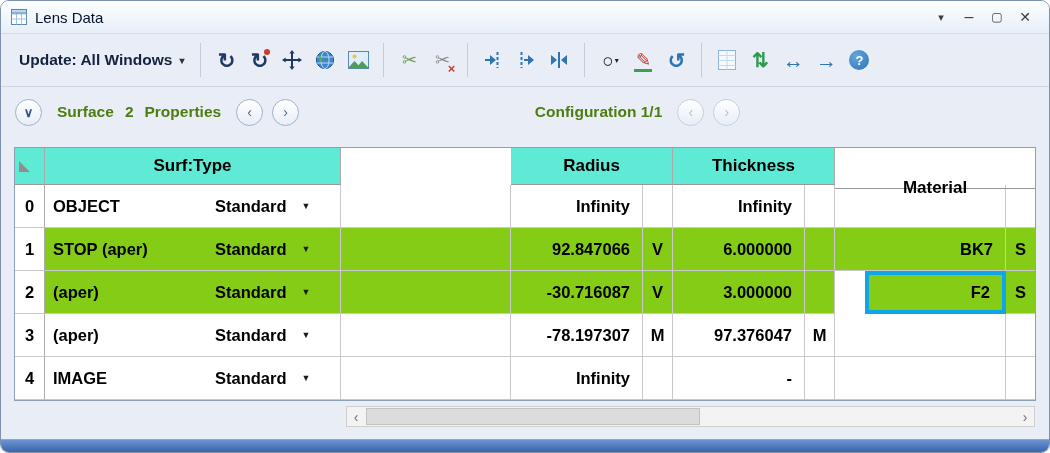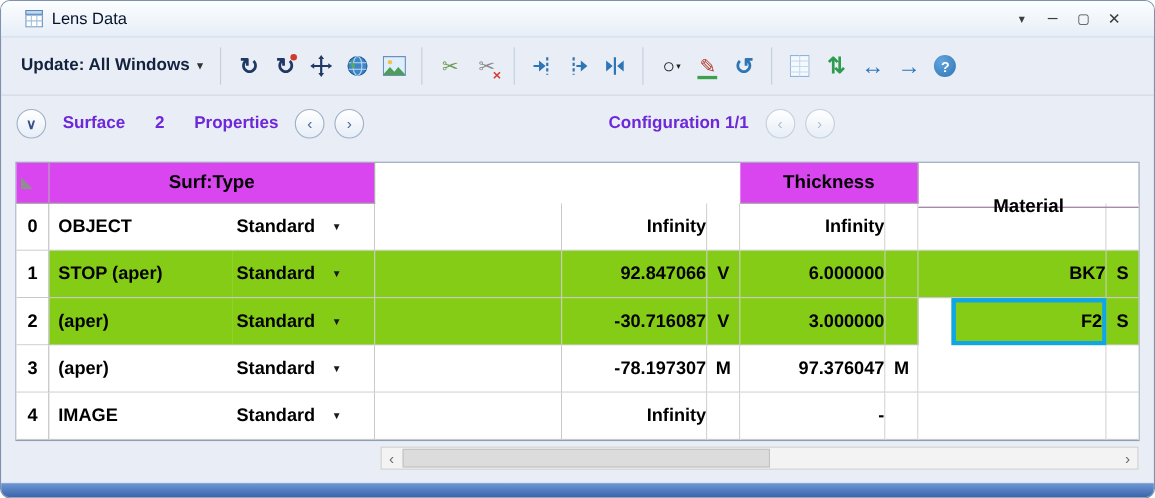--- a/index.html
+++ b/index.html
@@ -1,21 +1,21 @@
 <!DOCTYPE html>
 <html><head>
 <meta charset="utf-8">
 <style>
   * { box-sizing: border-box; }
   html,body { margin:0; padding:0; background:#fff; font-family:"Liberation Sans",sans-serif; }
   .window { width:1050px; height:453px; border:1px solid #7e93ab; border-radius:9px;
             background:#e9eef6; overflow:hidden; display:flex; flex-direction:column; }
 
   
-  .titlebar { height:33px; flex:0 0 33px; display:flex; align-items:center; padding:0 22px;
+  .titlebar { height:33px; flex:0 0 33px; display:flex; align-items:center; padding:0 10px;
               background:linear-gradient(#fcfeff,#e7eef7); border-bottom:1px solid #d3dde9; }
   .title-text { font-size:15px; color:#05122b; margin-left:8px; }
   .win-controls { margin-left:auto; display:flex; }
   .ctrl { width:28px; height:24px; display:flex; align-items:center; justify-content:center;
           color:#3c3c3c; cursor:default; }
   .ctrl.menu { font-size:11px; } .ctrl.min { font-size:16px; }
   .ctrl.max { font-size:12px; } .ctrl.close { font-size:14px; }
 
   
   .toolbar { height:53px; flex:0 0 53px; display:flex; align-items:center; padding:0 12px;
@@ -46,43 +46,43 @@
                  color:#fff; font-weight:bold; font-size:13px; display:flex; align-items:center;
                  justify-content:center; }
 
   
   .props { height:50px; flex:0 0 50px; display:flex; align-items:center; padding:0 14px; gap:9px; }
   .circle { width:27px; height:27px; border-radius:50%; border:1px solid #9fb1c7;
             background:linear-gradient(#ffffff,#e7eef7); display:flex; align-items:center;
             justify-content:center; color:#4a6a94; font-size:14px; flex:0 0 27px; }
   .circle .chev { font-size:13px; font-weight:bold; color:#33508a; }
   .circle.dis { border-color:#c5cfdd; color:#b3bfcf; }
-  .props-label { font-size:15.5px; font-weight:bold; color:#6d28d9; display:flex; gap:27px;
+  .props-label { font-size:15.5px; font-weight:bold; color:#4d7c0f; display:flex; gap:11px;
                  margin:0 6px; white-space:nowrap; }
   .spacer { flex:1; }
   .spacer.wide { flex:1.35; }
 
   
   .table { margin:10px 13px 0; background:#fff; border:1px solid #8fa0b4;
            display:grid;
            grid-template-columns:30px 166px 130px 170px 132px 30px 132px 30px 1fr 29px;
            grid-template-rows:37px repeat(5,43px); }
   .trow { display:contents; }
-  .hc { background:#d946ef; border-right:1px solid #aaaaaa; border-bottom:1px solid #989898;
+  .hc { background:#5eead4; border-right:1px solid #aaaaaa; border-bottom:1px solid #989898;
         display:flex; align-items:center; justify-content:center; font-weight:bold; font-size:17px;
         color:#000; position:relative; }
   .hc.last { border-right:none;margin-top:40px; }
   .hc.corner { justify-content:flex-start; padding-left:4px; }
   .c { border-right:1px solid #c9c9c9; border-bottom:1px solid #c9c9c9; display:flex;
        align-items:center; font-size:16.5px; color:#000; background:#fff; overflow:hidden;font-weight:bold; }
   .c.num { justify-content:center; font-weight:bold; border-right:1px solid #aaaaaa; }
   .c.name { padding-left:8px; border-right:none; }
   .c.type { padding-left:4px; }
   .type-caret { font-size:9px; color:#1a1a1a; margin-left:15px; }
-  .c.valr { justify-content:flex-end; padding-right:0; }
+  .c.valr { justify-content:flex-end; padding-right:12px; }
   .c.flag { justify-content:center; }
   .c.lastcol { border-right:none; }
   .trow.hl .c:not(.num) { background:#84cc16; }
   .c.selected { background:linear-gradient(#eaf3fc,#cfe2f5); border:4px solid #0ea5e9;margin-left:30px; }
 
   
   .hscroll { height:21px; flex:0 0 21px; margin:5px 14px 0 345px; display:flex;
              border:1px solid #cfcfcf; background:#f3f3f3; }
   .sb-arrow { width:18px; display:flex; align-items:center; justify-content:center; color:#6e6e6e;
               font-size:14px; }
@@ -245,20 +245,21 @@
     <div class="spacer wide"></div>
   </div>
 
   <div class="table">
     <div class="hc corner">
       <svg width="11" height="11">
           <polygon points="0,0 0,11 11,11" fill="#8f8f8f"></polygon>
         </svg>
     </div>
     <div class="hc" style="grid-column:2/4">Surf:Type</div>
+    <div class="hc" style="grid-column:5/7">Radius</div>
     <div class="hc" style="grid-column:7/9">Thickness</div>
     <div class="hc last" style="grid-column:9/11">Material</div>
 
     <div class="trow">
       <div class="c num">0</div>
       <div class="c name">OBJECT</div>
       <div class="c type">
         <span>Standard</span>
         <span class="type-caret">▼</span>
       </div>

